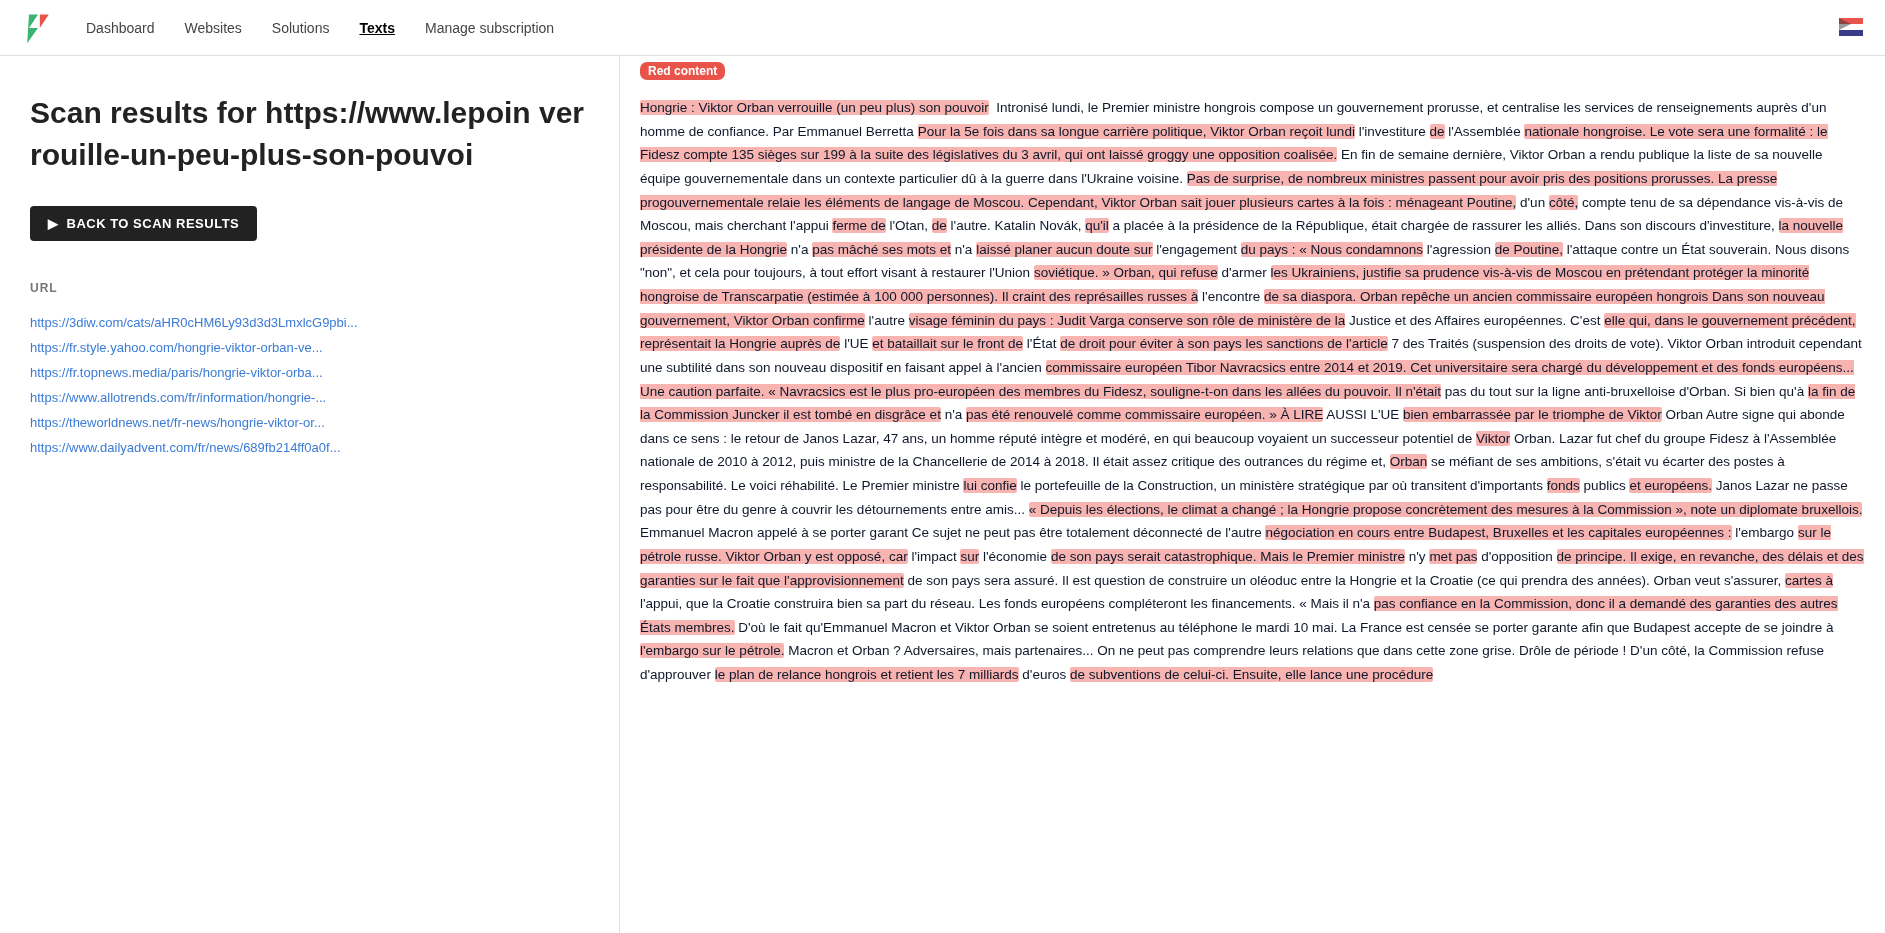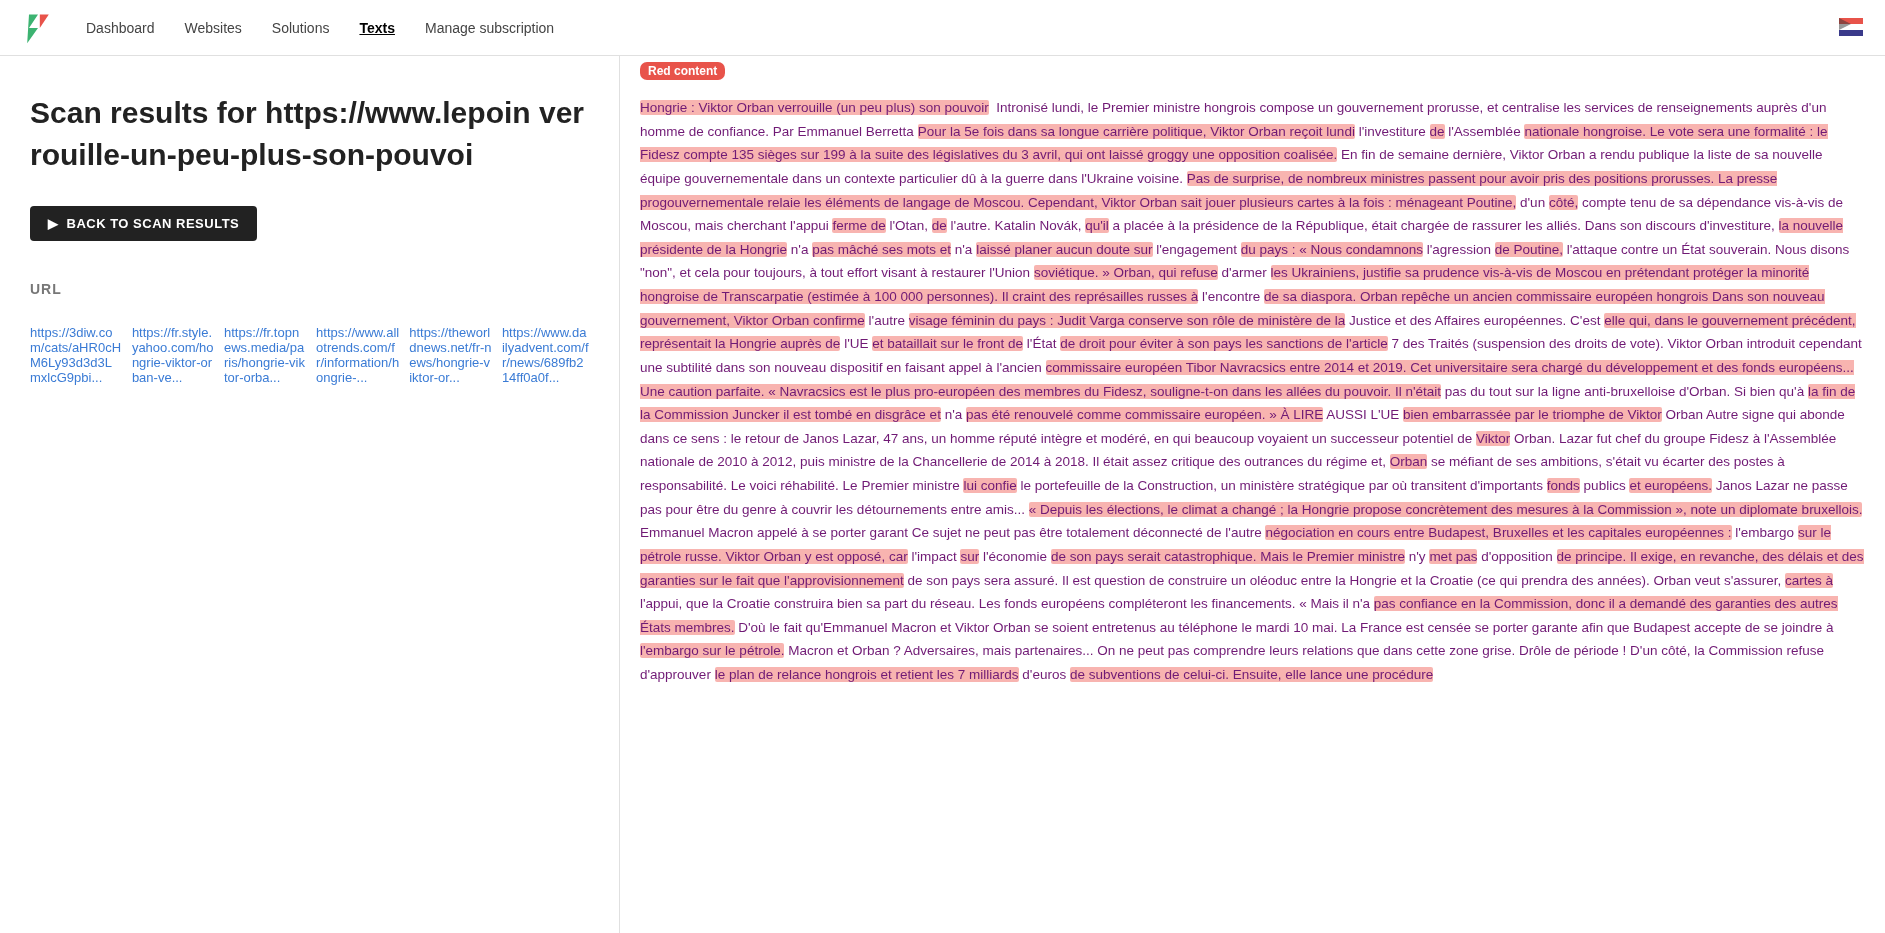--- a/index.html
+++ b/index.html
@@ -84,30 +84,31 @@
       padding: 10px 18px;
       font-size: 13px;
       font-weight: bold;
       cursor: pointer;
       margin-bottom: 40px;
       text-transform: uppercase;
       letter-spacing: 0.5px;
     }
 
     .url-section-label {
-      font-size: 14px;
+      font-size: 12px;
       font-weight: bold;
       color: #777;
       text-transform: uppercase;
       letter-spacing: 1px;
-      margin-bottom: 28px;
+      margin-bottom: 20px;
     }
 
     .url-list {
       display: flex;
+      flex-direction: column;
       gap: 10px;
     }
     .url-item {
       color: #3a7bd5;
       font-size: 13px;
       text-decoration: none;
       word-break: break-all;
       cursor: pointer;
     }
 
@@ -131,21 +132,21 @@
       color: #fff;
       padding: 2px 8px;
       border-radius: 7px;
       font-size: 12px;
       font-weight: bold;
     }
 
     .content-text {
       font-size: 13.5px;
       line-height: 1.75;
-      color: #701a75;
+      color: #0f172a;
       margin-top: 12px;
     }
 
     .highlight {
       background-color: #f8b4b0;
       border-radius: 2px;
     }
 
     
     .right-panel::-webkit-scrollbar { width: 8px; }

